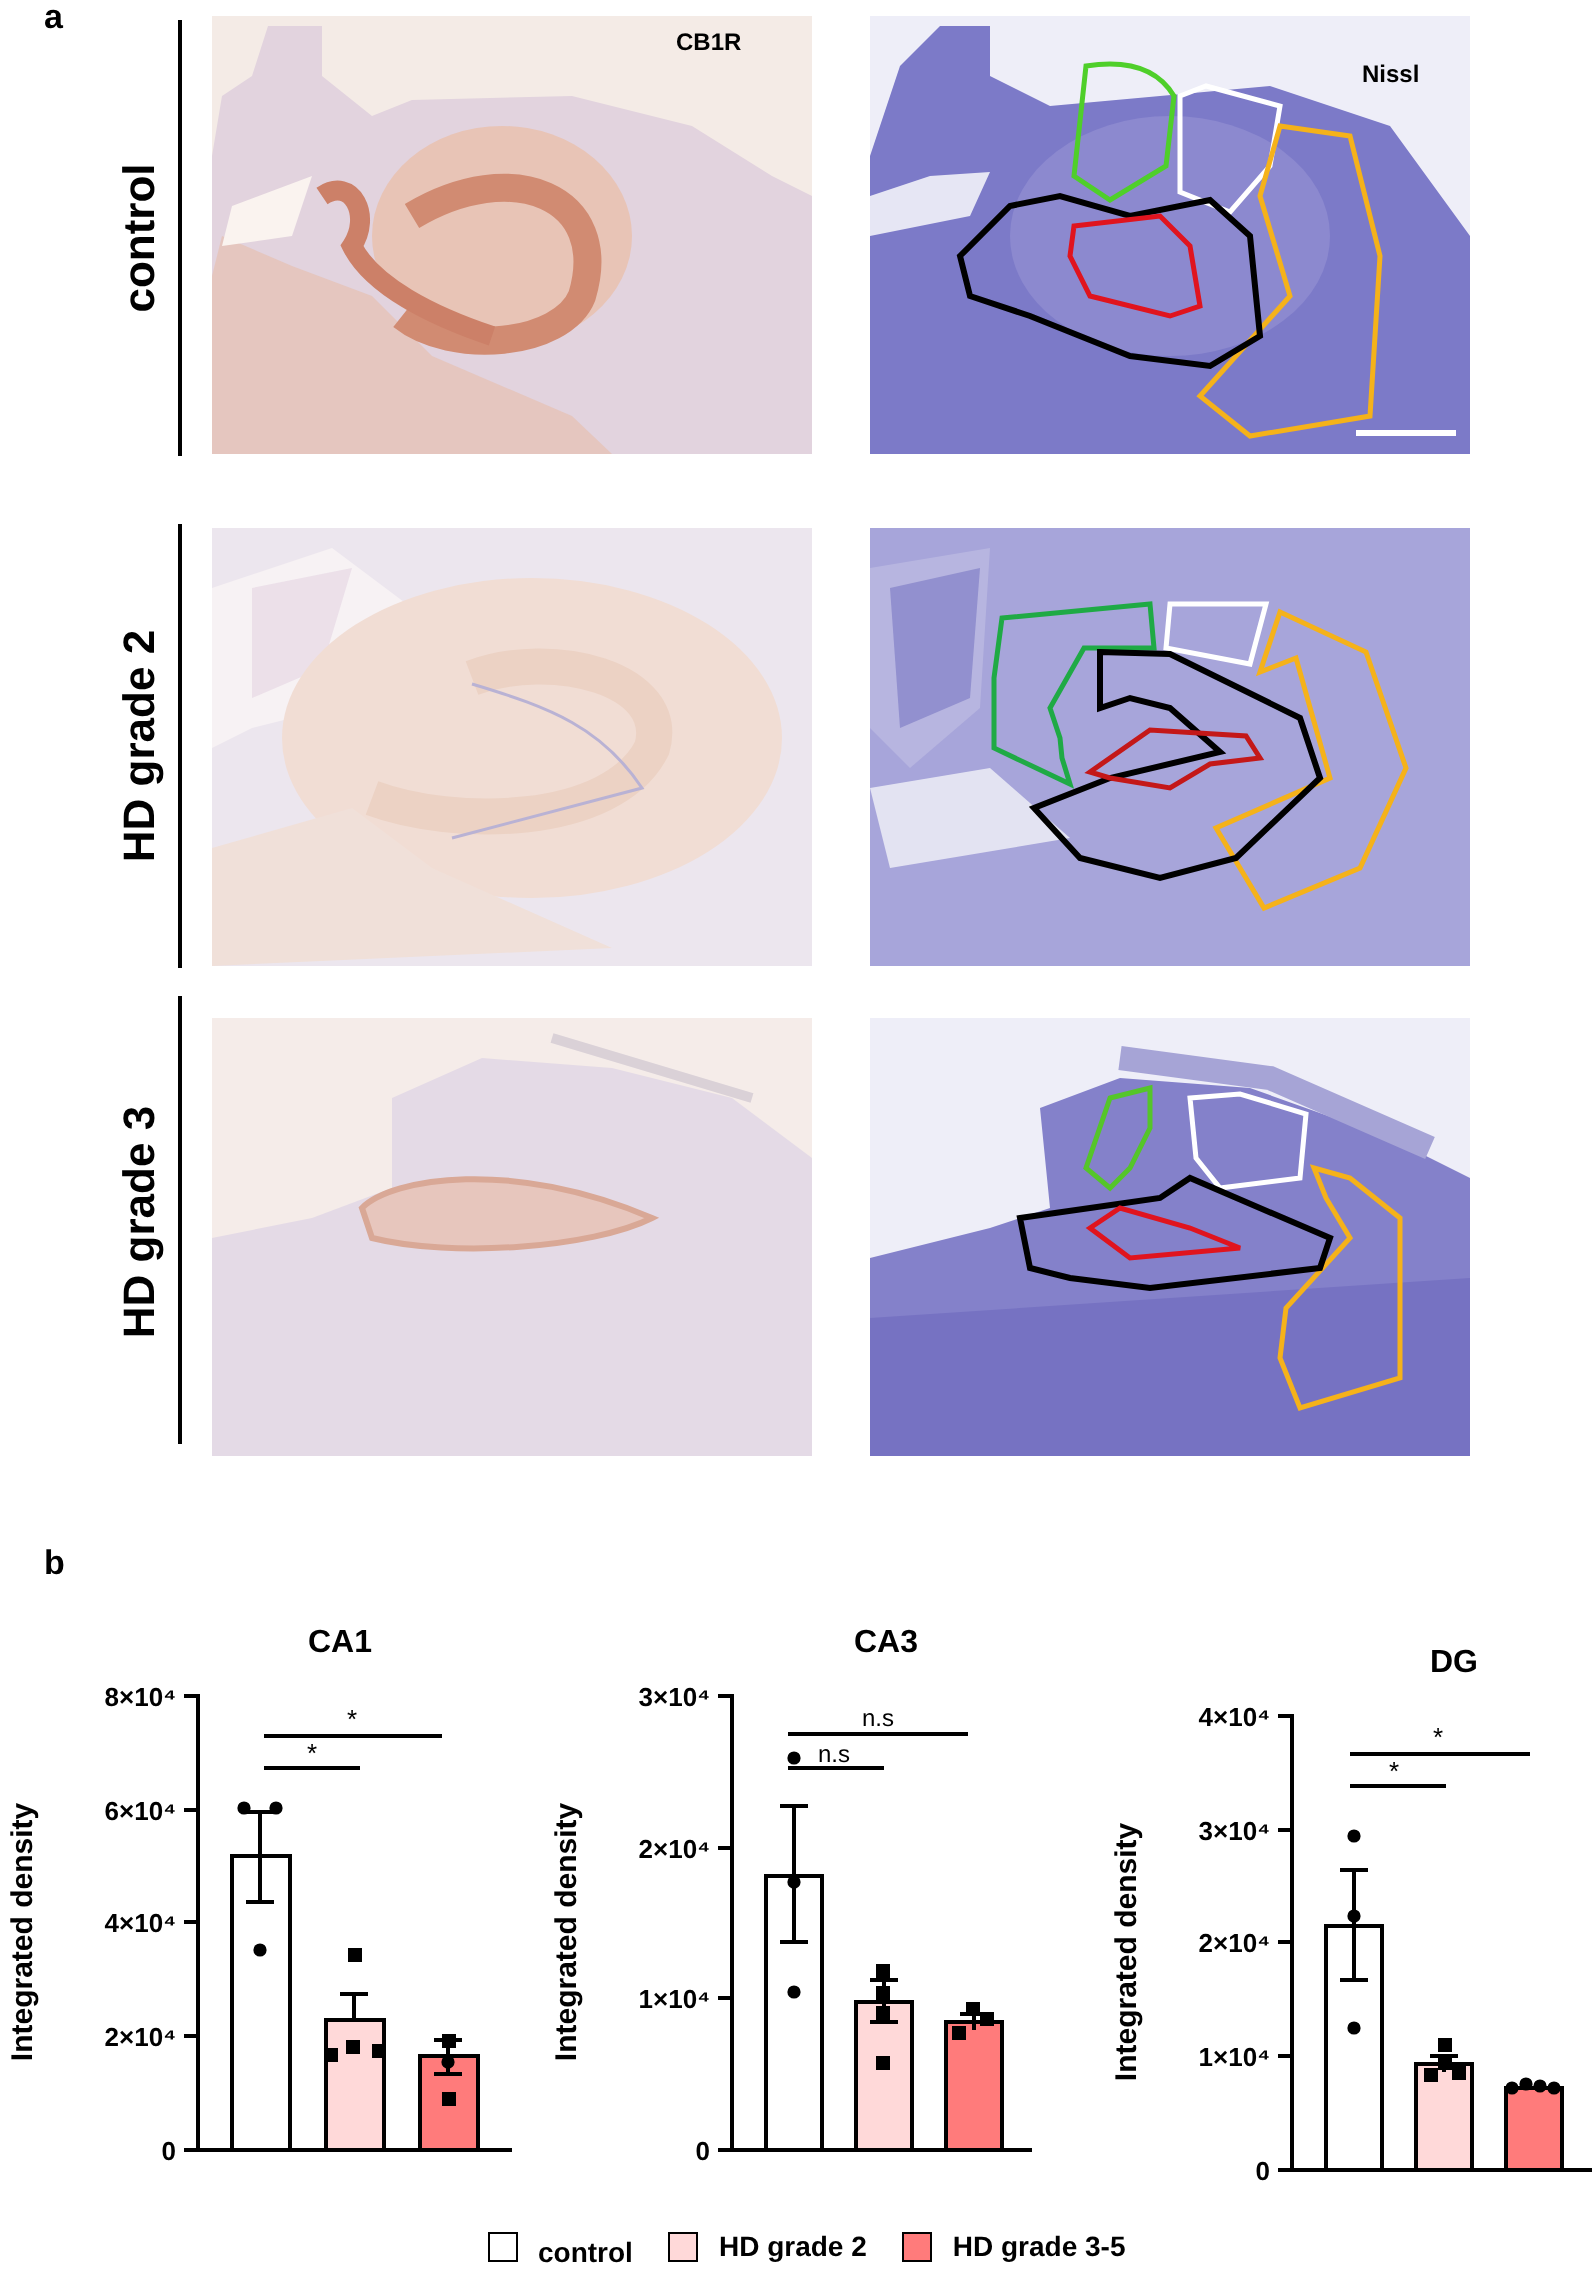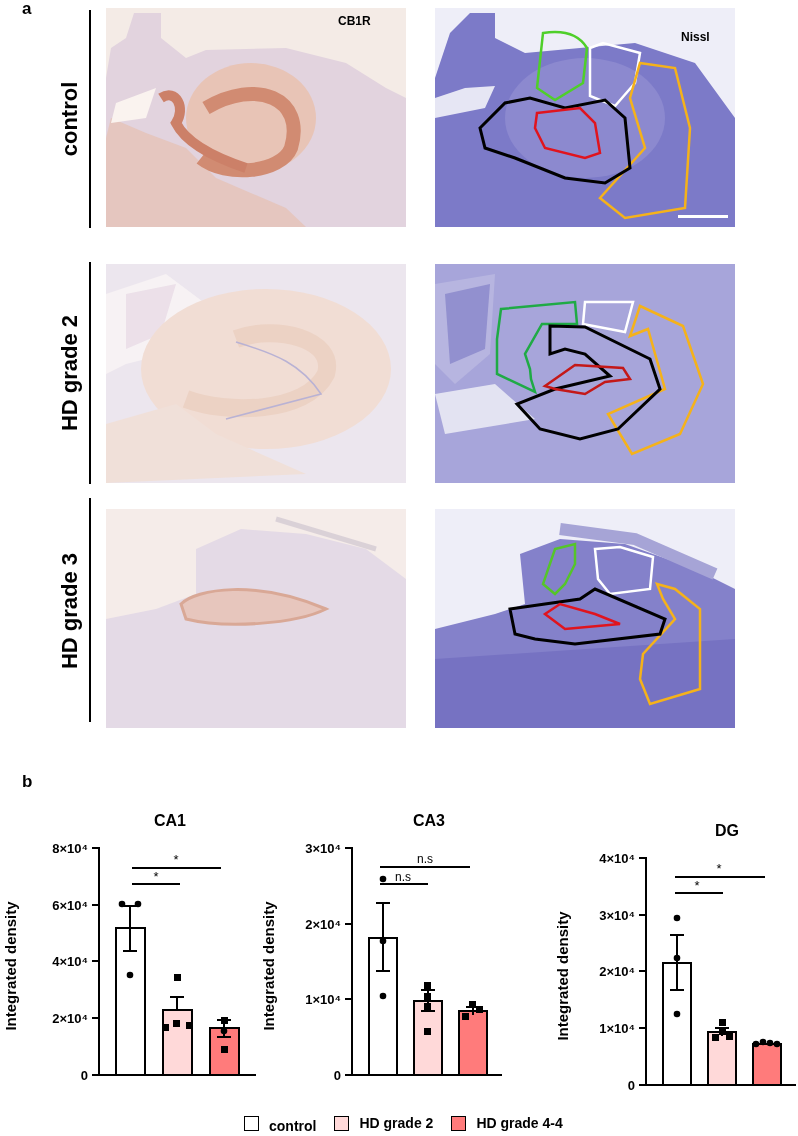--- a/index.html
+++ b/index.html
@@ -155,21 +155,21 @@
         <rect x="186" y="232" width="7" height="7"></rect>
       <rect x="221" y="227" width="7" height="7"></rect>
         <circle cx="224" cy="241" r="3.3"></circle>
         <rect x="221" y="256" width="7" height="7"></rect>
     </g>
     <text x="176" y="74" text-anchor="middle" font-size="13">*</text>
     <text x="156" y="91" text-anchor="middle" font-size="13">*</text>
   </svg>
 </div>
 
-<div class="chart" style="left:256px;top:790px;width:260px;height:300px;">
+<div class="chart" style="left:270px;top:790px;width:260px;height:300px;">
   <svg width="260" height="300" viewBox="0 0 260 300">
     <text x="173" y="36" text-anchor="middle" font-weight="bold" font-size="16">CA3</text>
     <text transform="translate(18,176) rotate(-90)" text-anchor="middle" font-weight="bold" font-size="15">Integrated density</text>
     <g stroke="#000" stroke-width="2" fill="none">
       <line x1="96" y1="57" x2="96" y2="285"></line>
       <line x1="96" y1="285" x2="246" y2="285"></line>
       <line x1="89" y1="58" x2="96" y2="58"></line>
       <line x1="89" y1="134" x2="96" y2="134"></line>
       <line x1="89" y1="209" x2="96" y2="209"></line>
       <line x1="89" y1="285" x2="96" y2="285"></line>
@@ -266,15 +266,15 @@
   <div class="legend-item">
     <div class="swatch" style="background:#ffffff;"></div>
     <span style="position:relative;top:3px;">control</span>
   </div>
   <div class="legend-item">
     <div class="swatch" style="background:#ffd9d9;"></div>
     <span>HD grade 2</span>
   </div>
   <div class="legend-item">
     <div class="swatch" style="background:#ff7b7b;"></div>
-    <span>HD grade 4-4</span>
+    <span>HD grade 3-5</span>
   </div>
 </div>
 
 </body></html>

